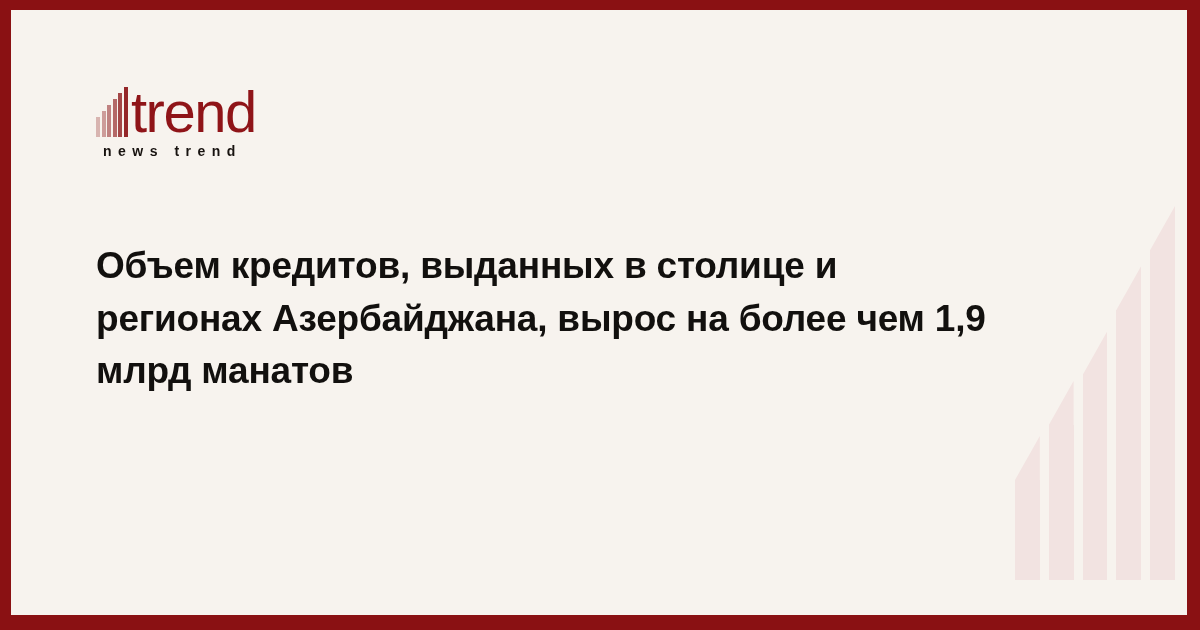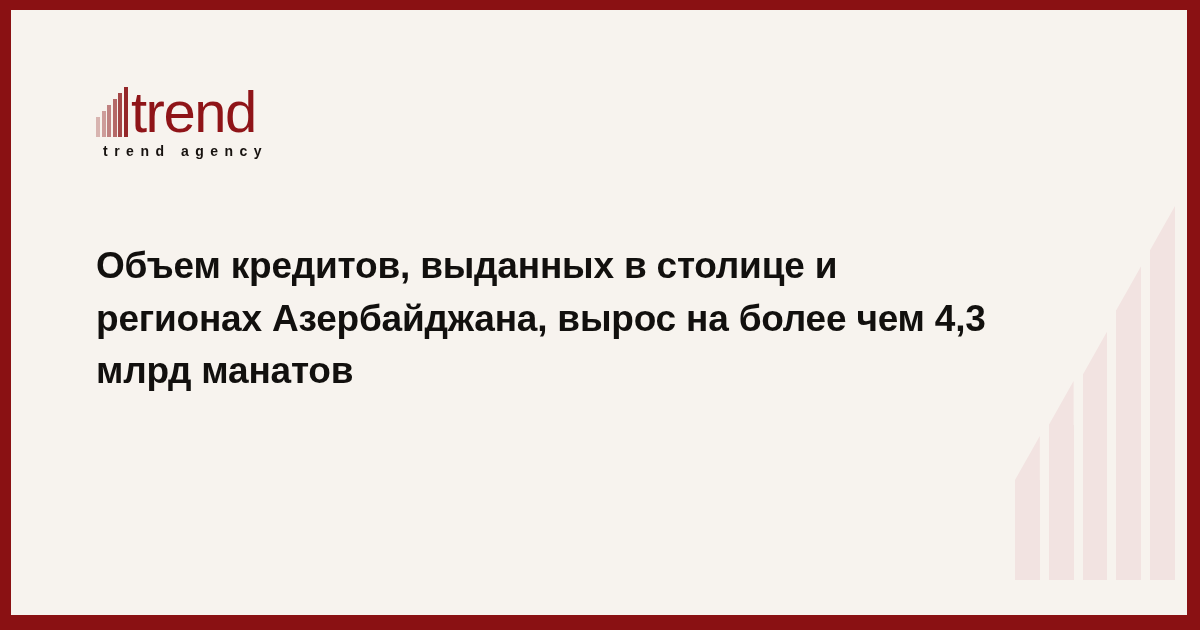--- a/index.html
+++ b/index.html
@@ -147,19 +147,19 @@
         <div id="logo-bars">
           <div class="lb l1"></div>
           <div class="lb l2"></div>
           <div class="lb l3"></div>
           <div class="lb l4"></div>
           <div class="lb l5"></div>
           <div class="lb l6"></div>
         </div>
         <div id="logo-word">trend</div>
       </div>
-      <div id="logo-sub">trend agency</div>
+      <div id="logo-sub">news trend</div>
     </div>
 
-    <h1 id="headline">Объем кредитов, выданных в столице и регионах Азербайджана, вырос на более чем 4,3 млрд манатов</h1>
+    <h1 id="headline">Объем кредитов, выданных в столице и регионах Азербайджана, вырос на более чем 1,9 млрд манатов</h1>
 
   </div>
 </div>
 
 </body></html>

